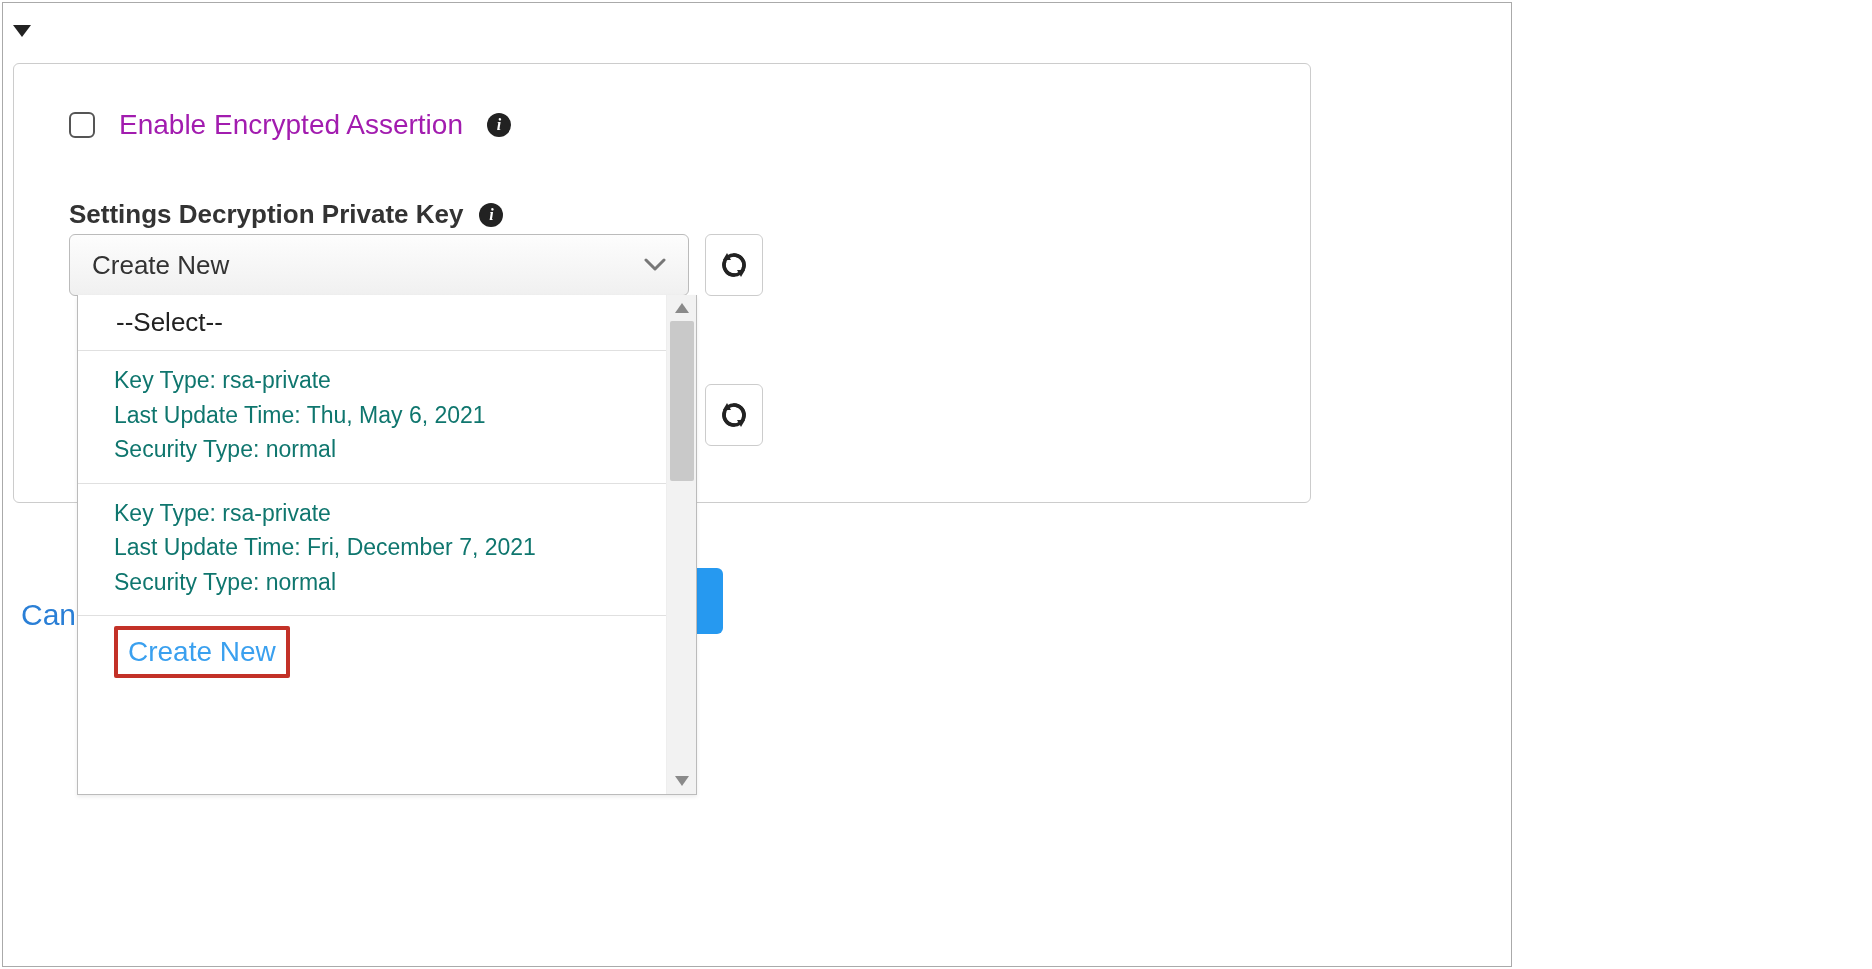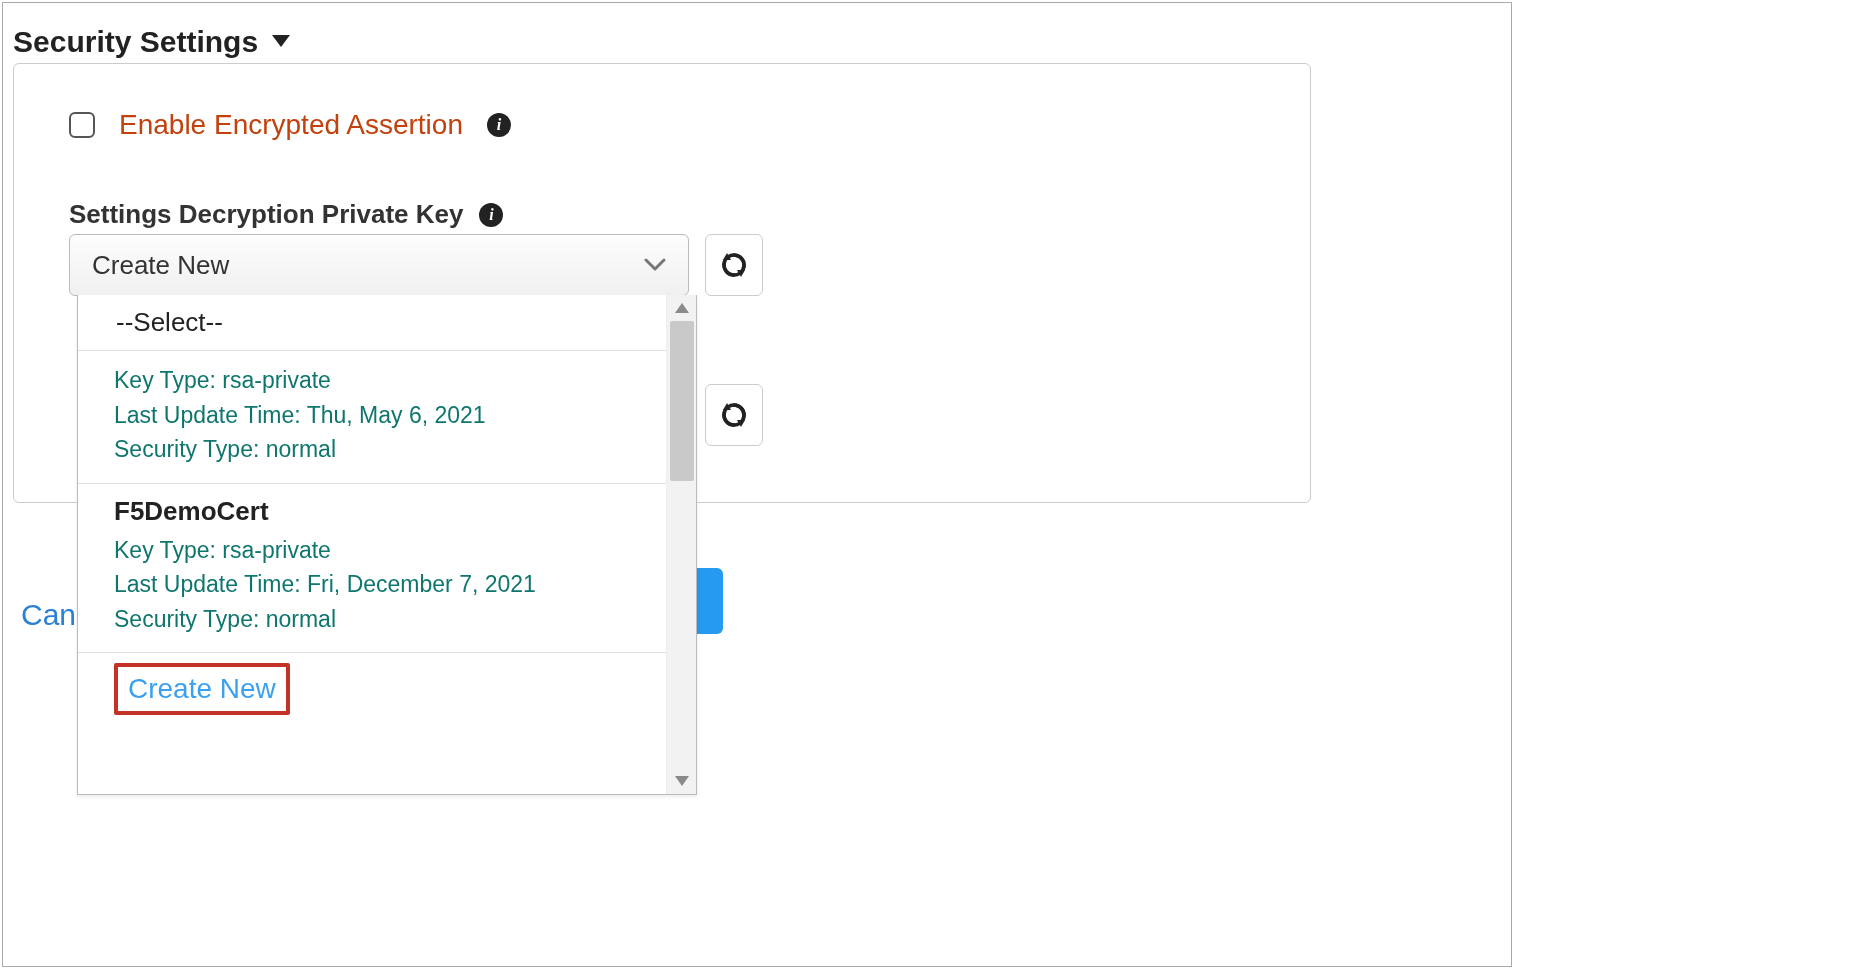--- a/index.html
+++ b/index.html
@@ -15,21 +15,21 @@
   
   .sec-title-row { position: absolute; left: 10px; top: 22px; display: flex; align-items: center; gap: 14px; }
   .sec-title { font-size: 30px; font-weight: 700; color: #222; }
   .caret-down-icon svg { display: block; }
 
   
   .section-card { position: absolute; left: 10px; top: 60px; width: 1298px; height: 440px; border: 1px solid #ccc; border-radius: 6px; background: #fff; }
 
   .row-enable { position: absolute; left: 55px; top: 45px; display: flex; align-items: center; gap: 24px; }
   .checkbox-box { width: 26px; height: 26px; border: 2px solid #555; border-radius: 6px; background: #fff; }
-  .enable-label { font-size: 28px; color: #c2410c; }
+  .enable-label { font-size: 28px; color: #a21caf; }
   .info-icon { width: 24px; height: 24px; display: inline-flex; align-items: center; justify-content: center; background: #222; color: #fff; border-radius: 50%; font-weight: 700; font-family: Georgia, serif; font-size: 16px; font-style: italic; }
 
   .field-label-row { position: absolute; left: 55px; top: 135px; display: flex; align-items: center; gap: 16px; }
   .field-label { font-size: 26px; font-weight: 700; color: #333; }
 
   .select-row { position: absolute; left: 55px; top: 170px; display: flex; gap: 16px; }
   .select-box {
     width: 620px; height: 62px;
     border: 1px solid #bbb; border-radius: 6px;
     background: linear-gradient(#fdfdfd, #f0f0f0);
@@ -82,21 +82,20 @@
 </style>
 </head>
 <body>
 
 <div class="frame">
   <div class="gray-strip"></div>
 
   <div class="page-border">
 
     <div class="sec-title-row">
-      <div class="sec-title">Security Settings</div>
       <span class="caret-down-icon">
         <svg width="18" height="14" viewBox="0 0 18 14">
             <polygon points="0,0 18,0 9,12" fill="#222"></polygon>
           </svg>
       </span>
     </div>
 
     <div class="section-card">
 
       <div class="row-enable">
@@ -158,21 +157,20 @@
           <span>Key Type:</span>
           <span>rsa-private</span><br>
           <span>Last Update Time:</span>
           <span>Thu, May 6, 2021</span><br>
           <span>Security Type:</span>
           <span>normal</span>
         </div>
       </div>
       <hr class="dd-sep">
       <div class="dd-option">
-        <div class="dd-option-title">F5DemoCert</div>
         <div class="dd-meta">
           <span>Key Type:</span>
           <span>rsa-private</span><br>
           <span>Last Update Time:</span>
           <span>Fri, December 7, 2021</span><br>
           <span>Security Type:</span>
           <span>normal</span>
         </div>
       </div>
       <hr class="dd-sep">

